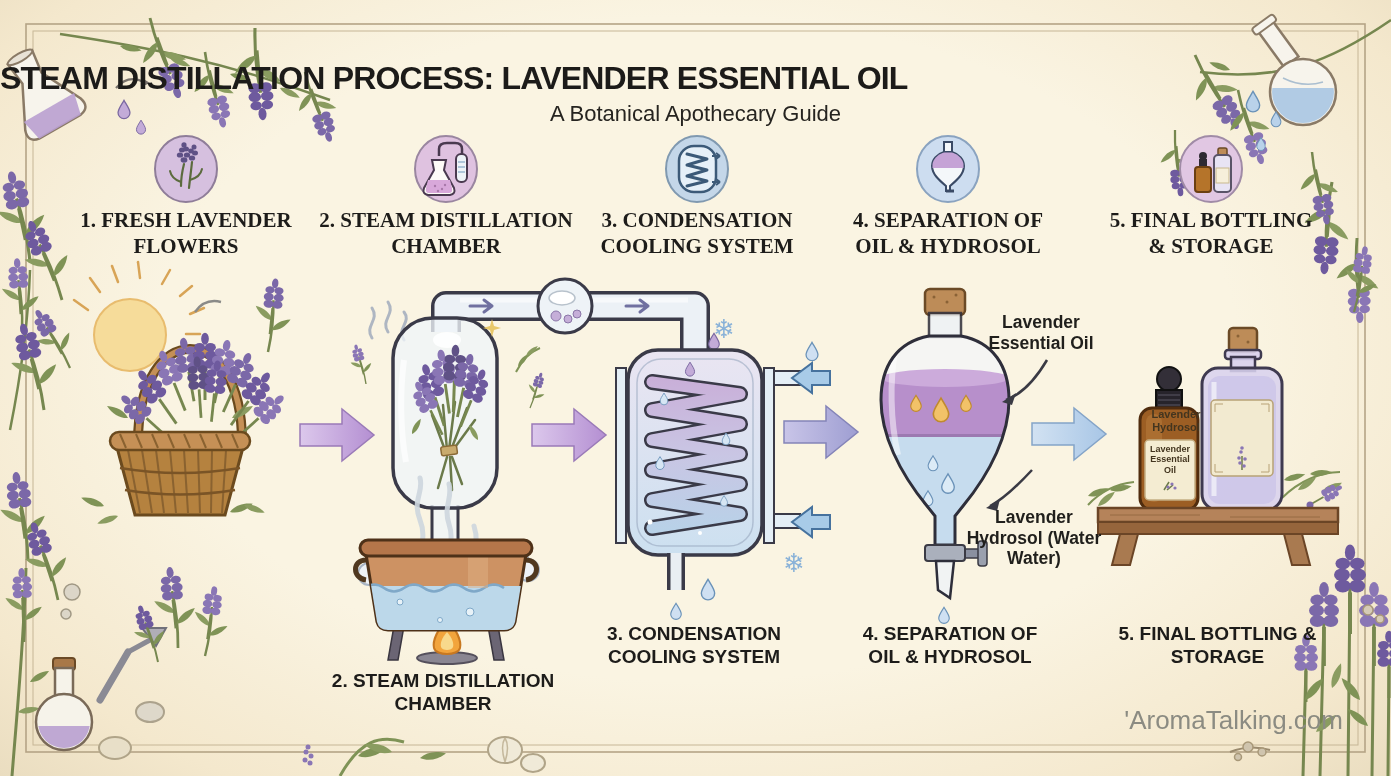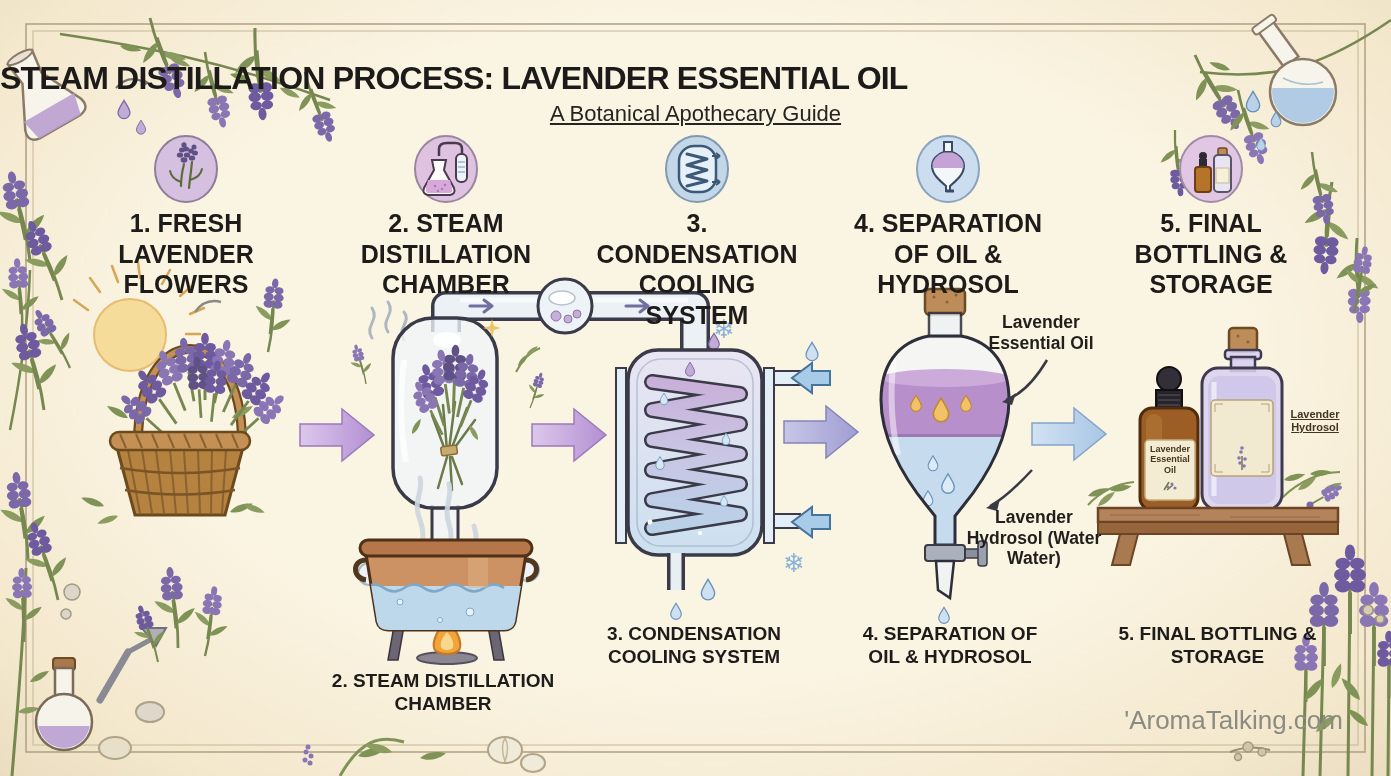--- a/index.html
+++ b/index.html
@@ -4,24 +4,24 @@
 <style>
   * { margin:0; padding:0; box-sizing:border-box; }
   html,body { width:1391px; height:776px; background:#f8f0da; }
   .canvas { position:relative; width:1391px; height:776px; overflow:hidden;
     background: radial-gradient(ellipse at 50% 45%, #faf4e2 55%, #f4e8cd 85%, #eaddc0 100%);
     font-family:"Liberation Sans", sans-serif; }
   .scene { position:absolute; left:0; top:0; width:1391px; height:776px; }
   .title { position:absolute; left:0; right:0; top:60px; text-align:left;
     font-size:32px; font-weight:700; letter-spacing:-0.8px; color:#1c1b19; white-space:nowrap; }
   .subtitle { position:absolute; left:0; right:0; top:101px; text-align:center;
-    font-size:22px; font-weight:500; color:#262420;text-decoration:underline; }
+    font-size:22px; font-weight:500; color:#262420; }
   .step { position:absolute; width:280px; top:134px; text-align:center; }
   .step-icon { display:block; margin:0 auto; }
-  .step-label { margin:4px auto 0; font-size:25px; font-weight:700; line-height:1.22; color:#1d1c1a; }
+  .step-label { margin:4px auto 0; font-size:21px; font-weight:700; line-height:1.22; color:#1d1c1a;font-family:Liberation Serif, serif; }
   .blabel { position:absolute; text-align:center; font-size:19px; font-weight:700; line-height:1.22; color:#1d1c1a; }
   .ann { position:absolute; text-align:center; font-size:17.5px; font-weight:700; line-height:1.18; color:#201f1c; }
   .bottle-text { position:absolute; text-align:center; font-weight:700; color:#43351f; }
   .watermark { position:absolute; right:48px; top:705px; font-size:26px; font-weight:400; color:#8b8b82;margin-left:8px; }
 </style>
 </head>
 <body>
 
 <div class="canvas">
 
@@ -582,17 +582,17 @@
 
 <div class="blabel" style="left:312px; top:669px; width:262px">2. STEAM DISTILLATION CHAMBER</div>
 <div class="blabel" style="left:589px; top:622px; width:210px">3. CONDENSATION COOLING SYSTEM</div>
 <div class="blabel" style="left:845px; top:622px; width:210px">4. SEPARATION OF OIL &amp; HYDROSOL</div>
 <div class="blabel" style="left:1110px; top:622px; width:215px">5. FINAL BOTTLING &amp; STORAGE</div>
 
 <div class="ann" style="left:975px; top:312px; width:132px">Lavender Essential Oil</div>
 <div class="ann" style="left:965px; top:507px; width:138px">Lavender Hydrosol (Water Water)</div>
 
 <div class="bottle-text" style="left:1146px; top:444px; width:48px; font-size:9px; line-height:1.15;">Lavender Essential Oil</div>
-<div class="bottle-text" style="left:1284px; top:408px; width:62px; font-size:11px; line-height:1.2;text-decoration:underline;">Lavender Hydrosol</div>
+<div class="bottle-text" style="left:1145px; top:408px; width:62px; font-size:11px; line-height:1.2;">Lavender Hydrosol</div>
 
 <div class="watermark">'AromaTalking.com</div>
 
 </div>
 
 </body></html>

